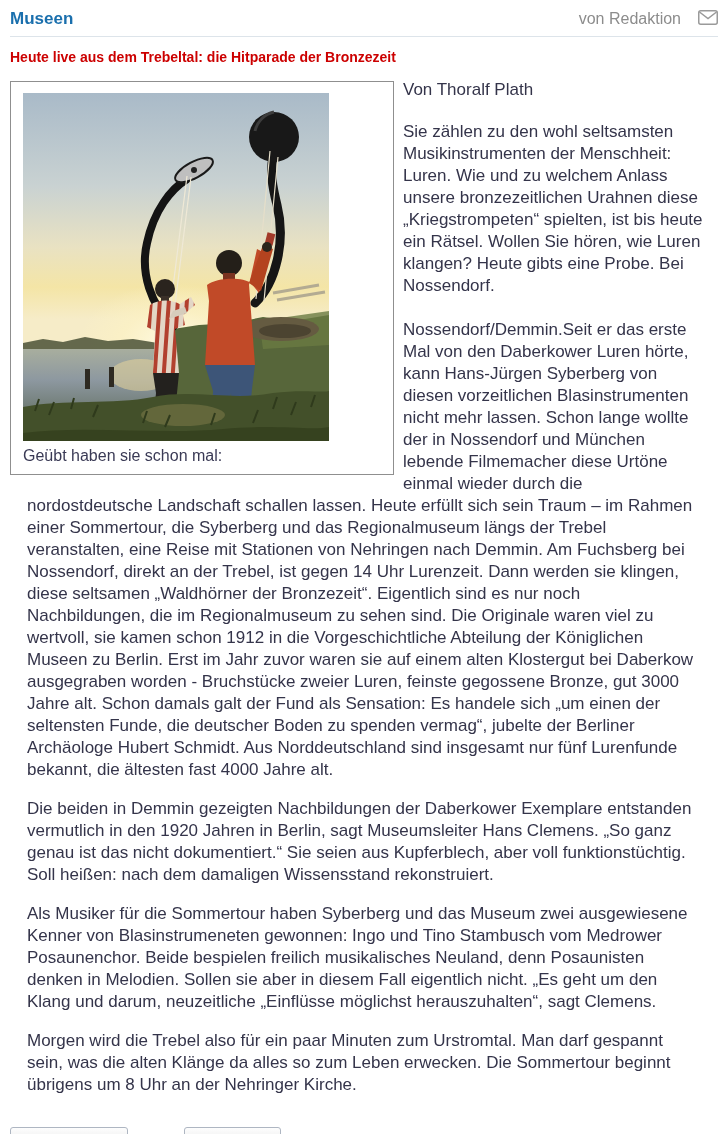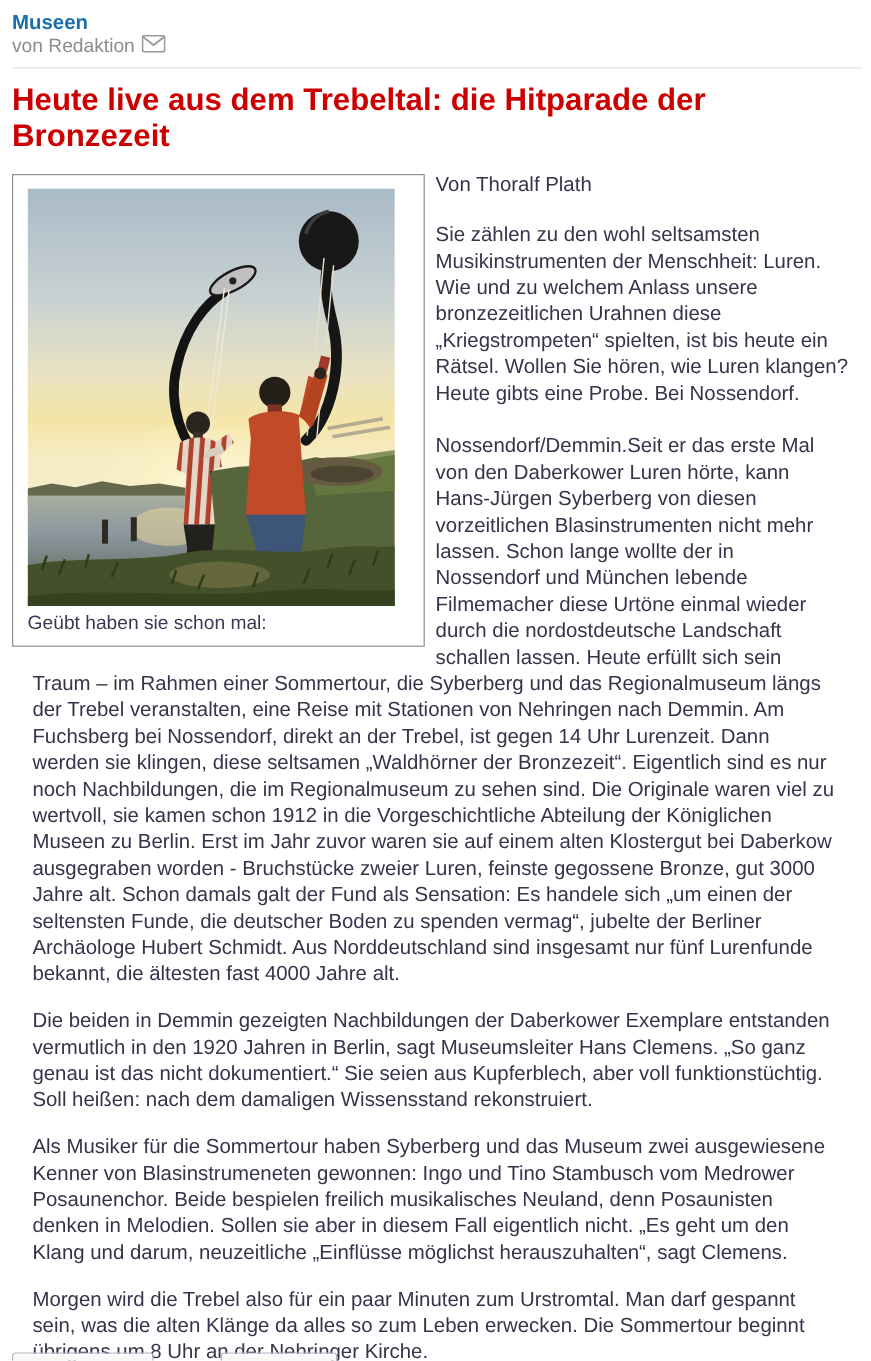--- a/index.html
+++ b/index.html
@@ -9,53 +9,53 @@
     width: 726px;
     height: 1134px;
     overflow: hidden;
     background: #ffffff;
     font-family: "Liberation Sans", "DejaVu Sans", sans-serif;
     color: #34344a;
   }
   .inner { padding: 0 8px 0 10px; }
   .topbar {
     display: flex;
+    justify-content: space-between;
     align-items: baseline;
     padding: 9px 0 7px 0;
     border-bottom: 1px solid #dde4ea;
-    flex-direction: column;
   }
   .category {
     color: #1a6fad;
     font-weight: bold;
     font-size: 17px;
   }
   .byline-right {
     color: #8c8c8c;
     font-size: 16px;
     display: flex;
     align-items: center;
-    gap: 6px;
+    gap: 17px;
   }
   .envelope { display: inline-block; vertical-align: middle; }
   h1.headline {
     color: #cc0000;
-    font-size: 26px;
+    font-size: 14px;
     font-weight: bold;
     margin: 12px 0 14px 0;
     line-height: 1.15;
   }
   .article {
     font-size: 17px;
     line-height: 22px;
     color: #34344a;
   }
   figure.photo-box {
     float: left;
-    width: 344px;
+    width: 384px;
     border: 1px solid #8f8f8f;
     background: #ffffff;
     padding: 11px 12px 8px 12px;
     margin: 2px 9px 4px 0;
   }
   .photo-svg { display: block; width: 306px; height: 348px; }
   figcaption {
     margin-top: 4px;
     font-size: 16px;
     line-height: 21px;

